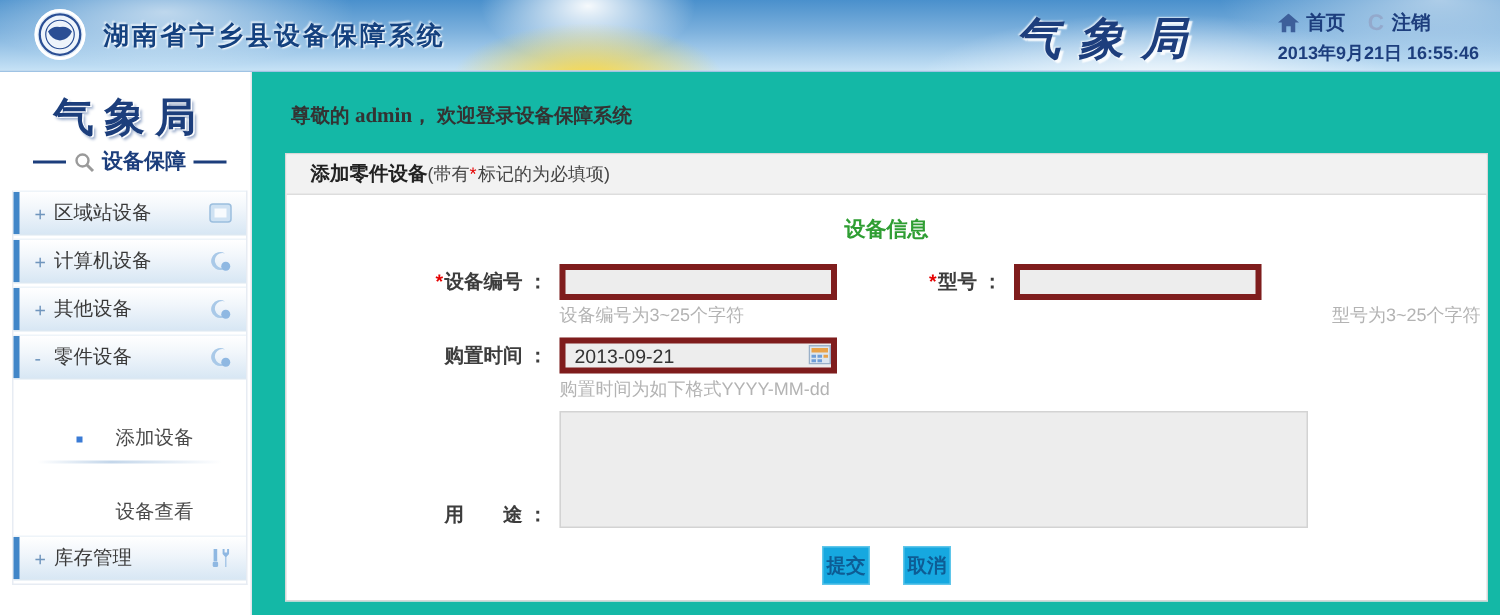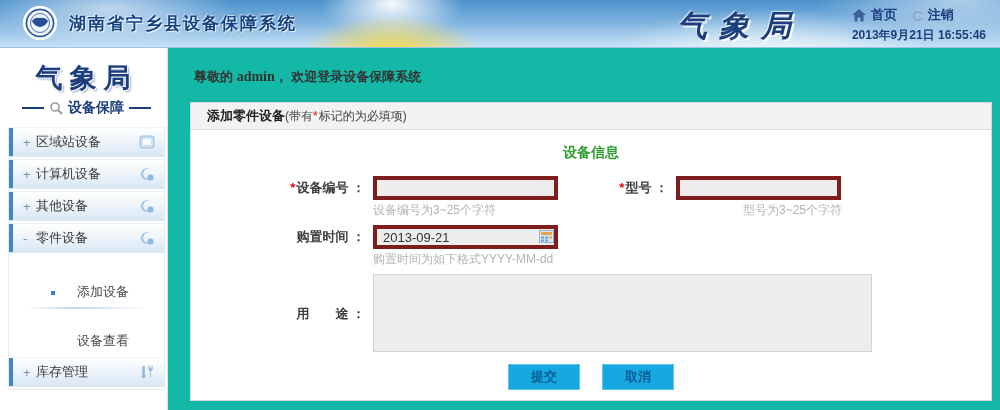--- a/index.html
+++ b/index.html
@@ -67,38 +67,38 @@
   .panel-head{ height:27px; background:#f2f2f2; border-bottom:1px solid #dddddd;
     display:flex; align-items:center; padding-left:16px; gap:0; }
   .p-title{ font-weight:bold; font-size:13px; color:#222; }
   .p-note{ font-size:12px; color:#444; }
   .star{ color:#e50000; margin-right:1px; }
 
   .panel-body{ padding:10px 0 10px; }
   .section-title{ margin:4px 0 14px; text-align:center; color:#2f9e33; font-size:14px; font-weight:bold; }
 
   .frow{ display:flex; align-items:center; }
-  .frow.top{ align-items:center; }
+  .frow.top{ align-items:flex-end; }
   .col-l{ width:182px; text-align:right; padding-right:8px; font-size:13px; font-weight:bold; color:#3d3d3d; }
   .col-l2{ width:118px; text-align:right; padding-right:8px; font-size:13px; font-weight:bold; color:#3d3d3d; }
   .tinput{ width:185px; height:24px; background:#ededed; border:4px solid #7f1d1d; font-size:13px;
     color:#333; padding:0 6px; font-family:"Liberation Sans", sans-serif; }
   .tinput.w2{ width:165px; }
   .hintrow{ display:flex; margin:2px 0 6px; }
   .hint{ font-size:12px; color:#b3b3b3; }
   .hint.h1{ margin-left:182px; width:370px; }
-  .hint.h2{ }
+  .hint.h2{ margin-left:145px; }
   .date-wrap{ position:relative; width:185px; }
   .date-wrap .tinput{ width:185px; }
   .cal-btn{ position:absolute; right:4px; top:5px; cursor:pointer; display:flex; }
   .usage-area{ width:499px; height:78px; background:#ededed; border:1px solid #d3d3d3; resize:none;
     font-family:"Liberation Sans", sans-serif; font-size:13px; color:#333; padding:4px 6px; }
   .col-l.lab-top{ padding-top:2px; }
   .btnrow{ display:flex; justify-content:center; gap:22px; margin-top:12px; }
-  .btn{ width:72px; height:26px; background:#16a8e0; color:#0e5c94; font-weight:bold; font-size:13px;
+  .btn{ width:32px; height:26px; background:#16a8e0; color:#0e5c94; font-weight:bold; font-size:13px;
     border:1px solid #5fc6ea; cursor:pointer; font-family:"Liberation Sans", sans-serif; }
 </style>
 </head>
 <body>
 
 <div class="page">
 
   <header class="topbar">
     <div class="brand">
       <span style="display:flex;">

